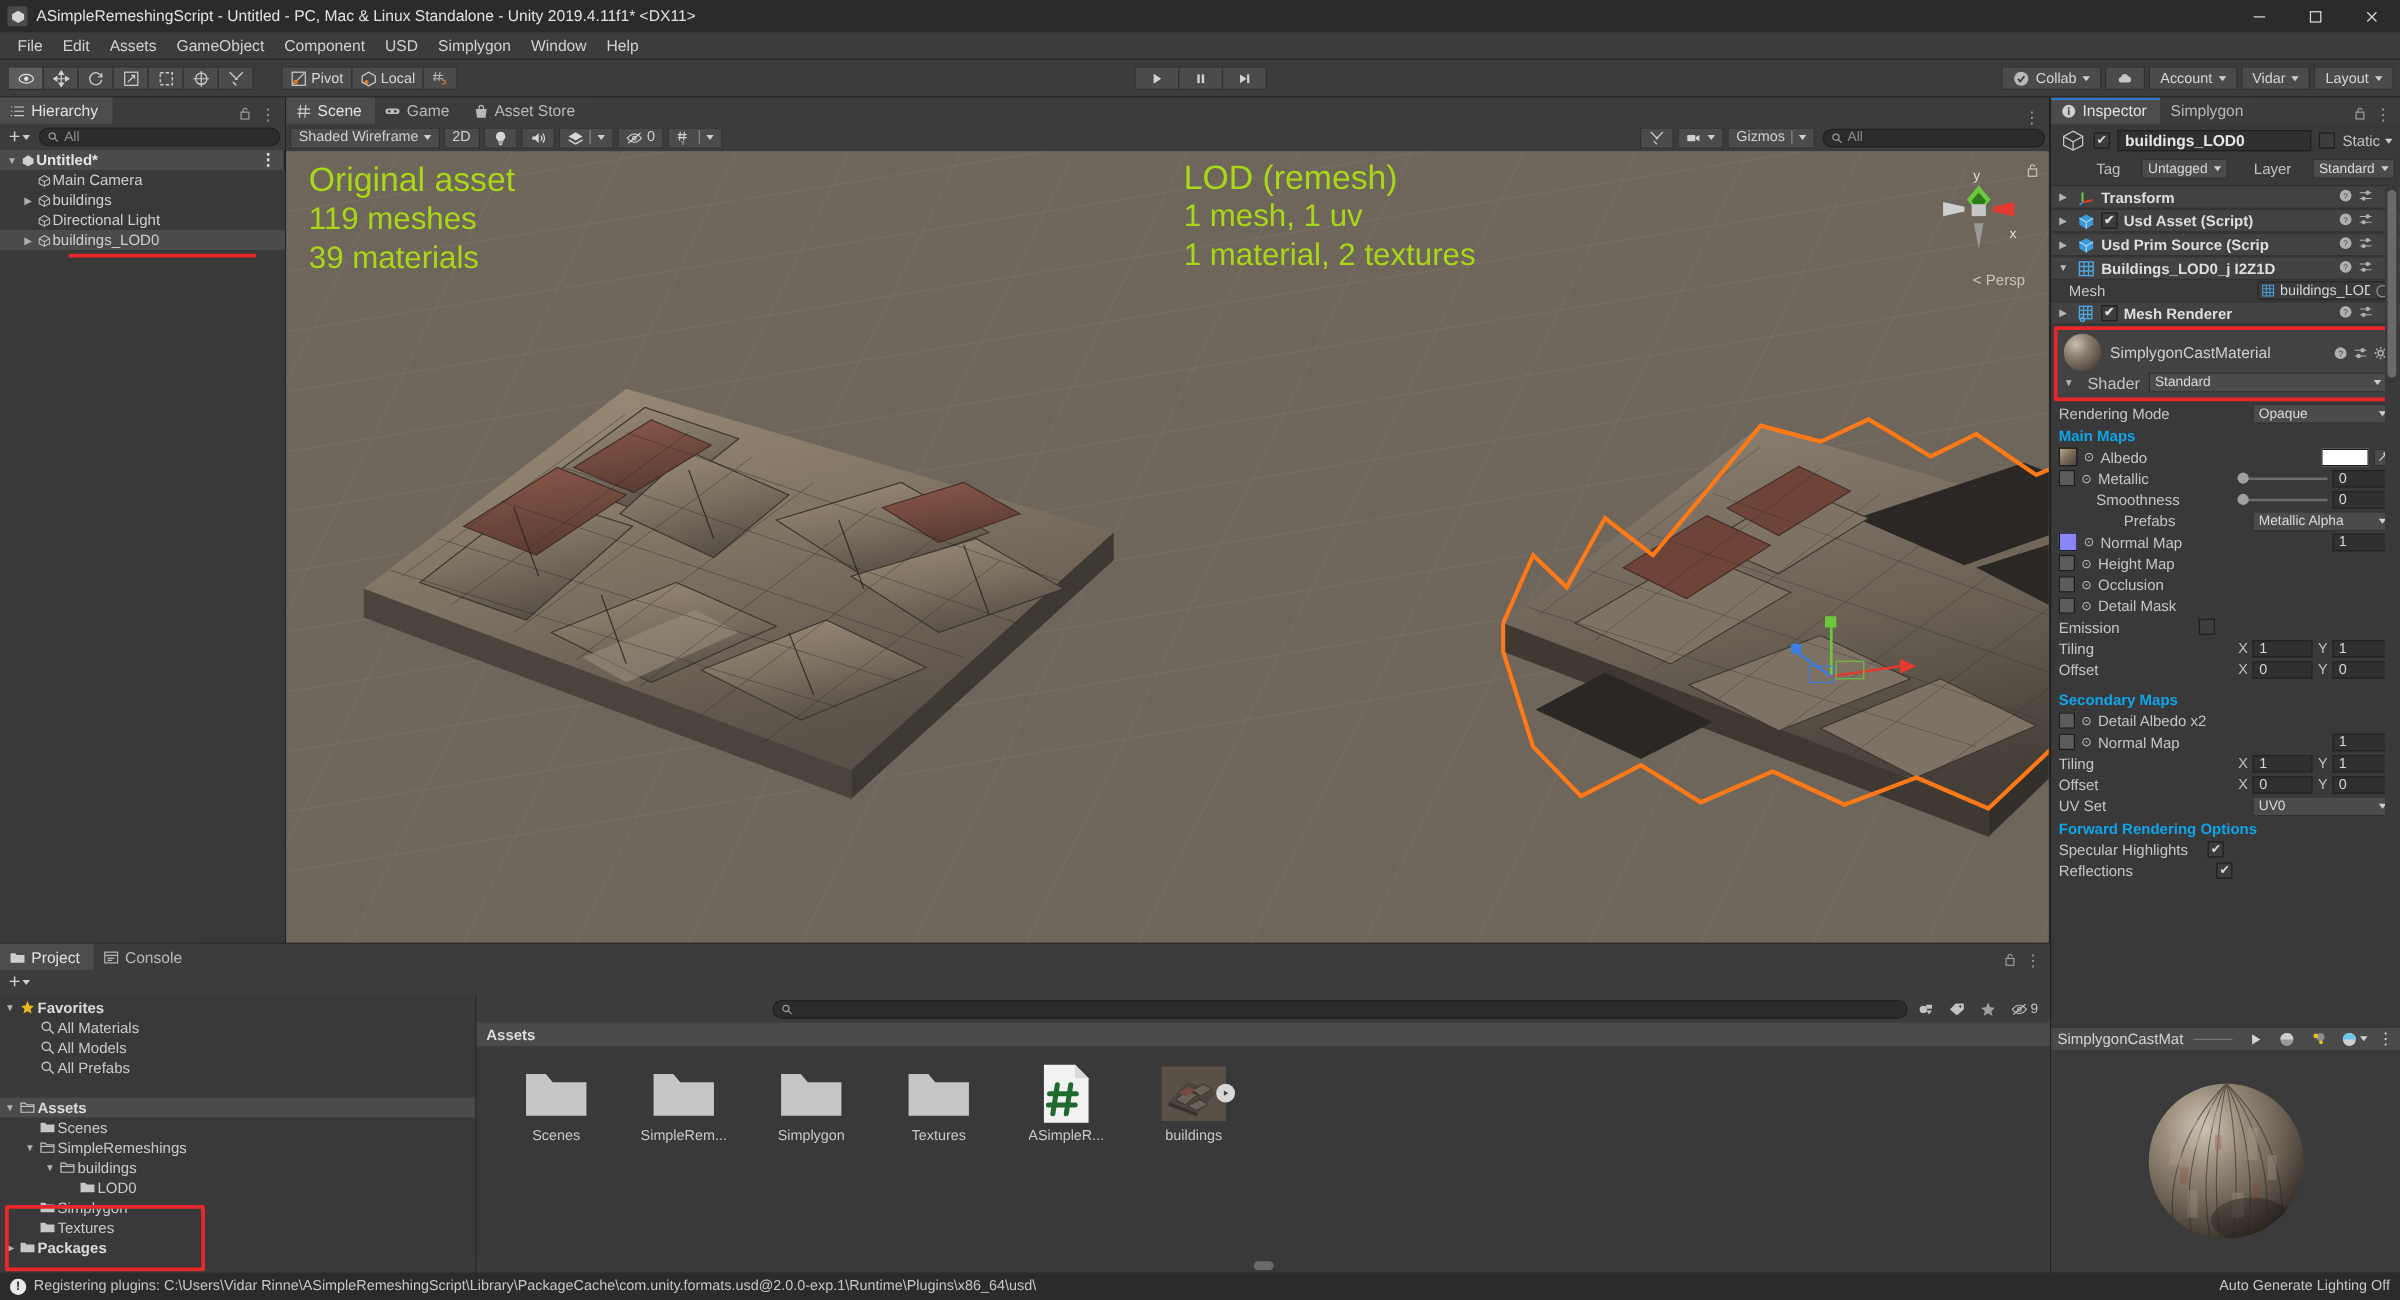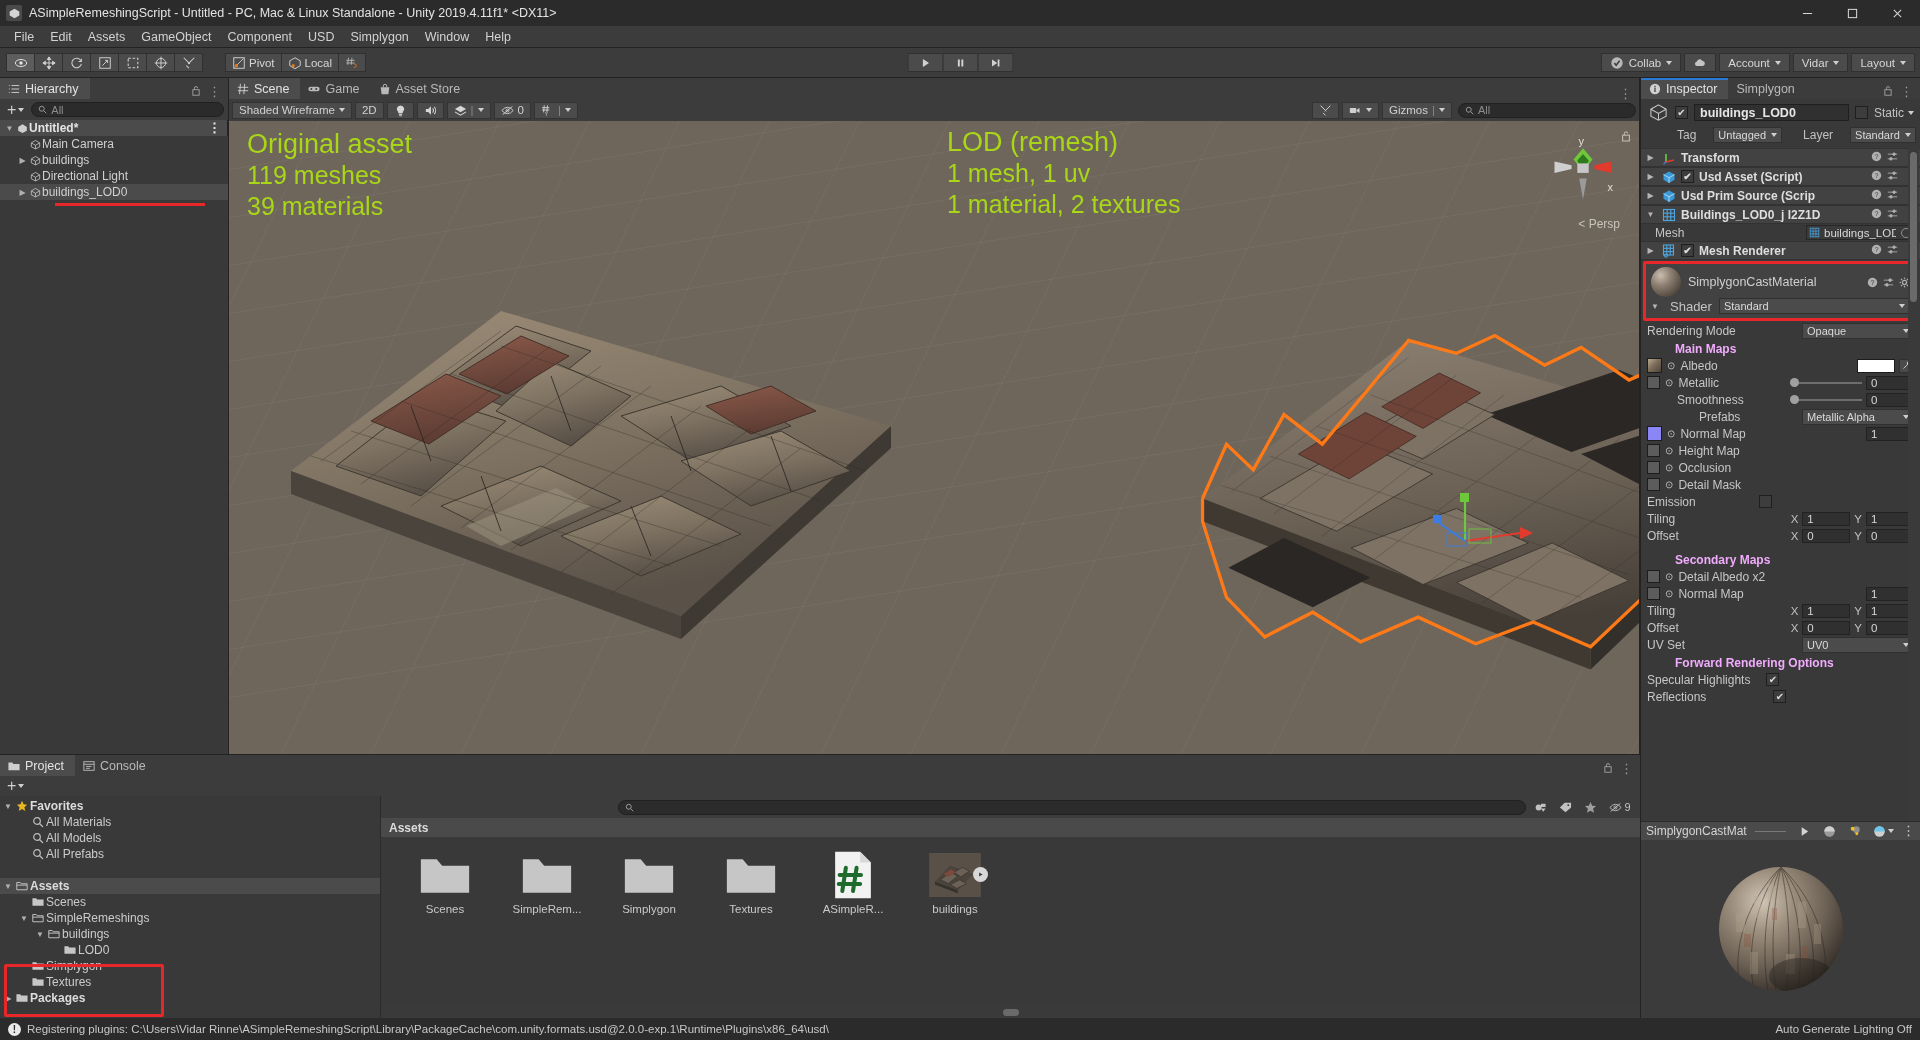--- a/index.html
+++ b/index.html
@@ -175,21 +175,21 @@
   .mat-box { border:3px solid #e8272a; border-radius:2px; margin:1px 2px; background:#424242; }
   .mat-row1 { display:flex; align-items:center; gap:7px; padding:3px 5px 0 5px; }
   .mat-sphere { width:30px; height:30px; border-radius:50%; }
   .mat-title { font-size:12.5px; color:#cfcfcf; }
   .mat-right { margin-left:auto; display:flex; gap:5px; align-items:center; color:#b6b6b6; }
   .mat-right svg { width:11px; height:11px; }
   .mat-row2 { display:flex; align-items:center; gap:7px; padding:1px 5px 4px 5px; }
   .mat-row2 .tri { width:12px; font-size:8px; color:#b5b5b5; }
   .shader-dd { flex:1; height:16px; }
 
-  .sec-title { font-size:12px; font-weight:bold; color:#f0abfc; padding:3px 6px 1px 6px;margin-left:28px; }
+  .sec-title { font-size:12px; font-weight:bold; color:#0ea5e9; padding:3px 6px 1px 6px; }
   .swatch { width:13px; height:13px; border:1px solid #1c1c1c; background:#5c5c5c; }
   .tex-swatch { width:15px; height:15px; border:1px solid #1c1c1c; }
   .radio-o { font-size:10px; color:#bdbdbd; }
   .colorfield { width:38px; height:14px; background:#ffffff; border:1px solid #1c1c1c; }
   .eyedrop { width:15px; height:14px; background:#4b4b4b; border:1px solid #303030; display:flex; align-items:center; justify-content:center; }
   .eyedrop svg { width:9px; height:9px; }
   .slider { width:72px; height:14px; display:flex; align-items:center; position:relative; }
   .slider .track { height:2px; background:#6d6d6d; width:100%; }
   .slider .knob { position:absolute; left:0; width:9px; height:9px; border-radius:50%; background:#a0a0a0; }
   .numfield { width:48px; height:14px; background:#303030; border:1px solid #222; font-size:11.5px; color:#d6d6d6; display:flex; align-items:center; padding:0 4px; }

